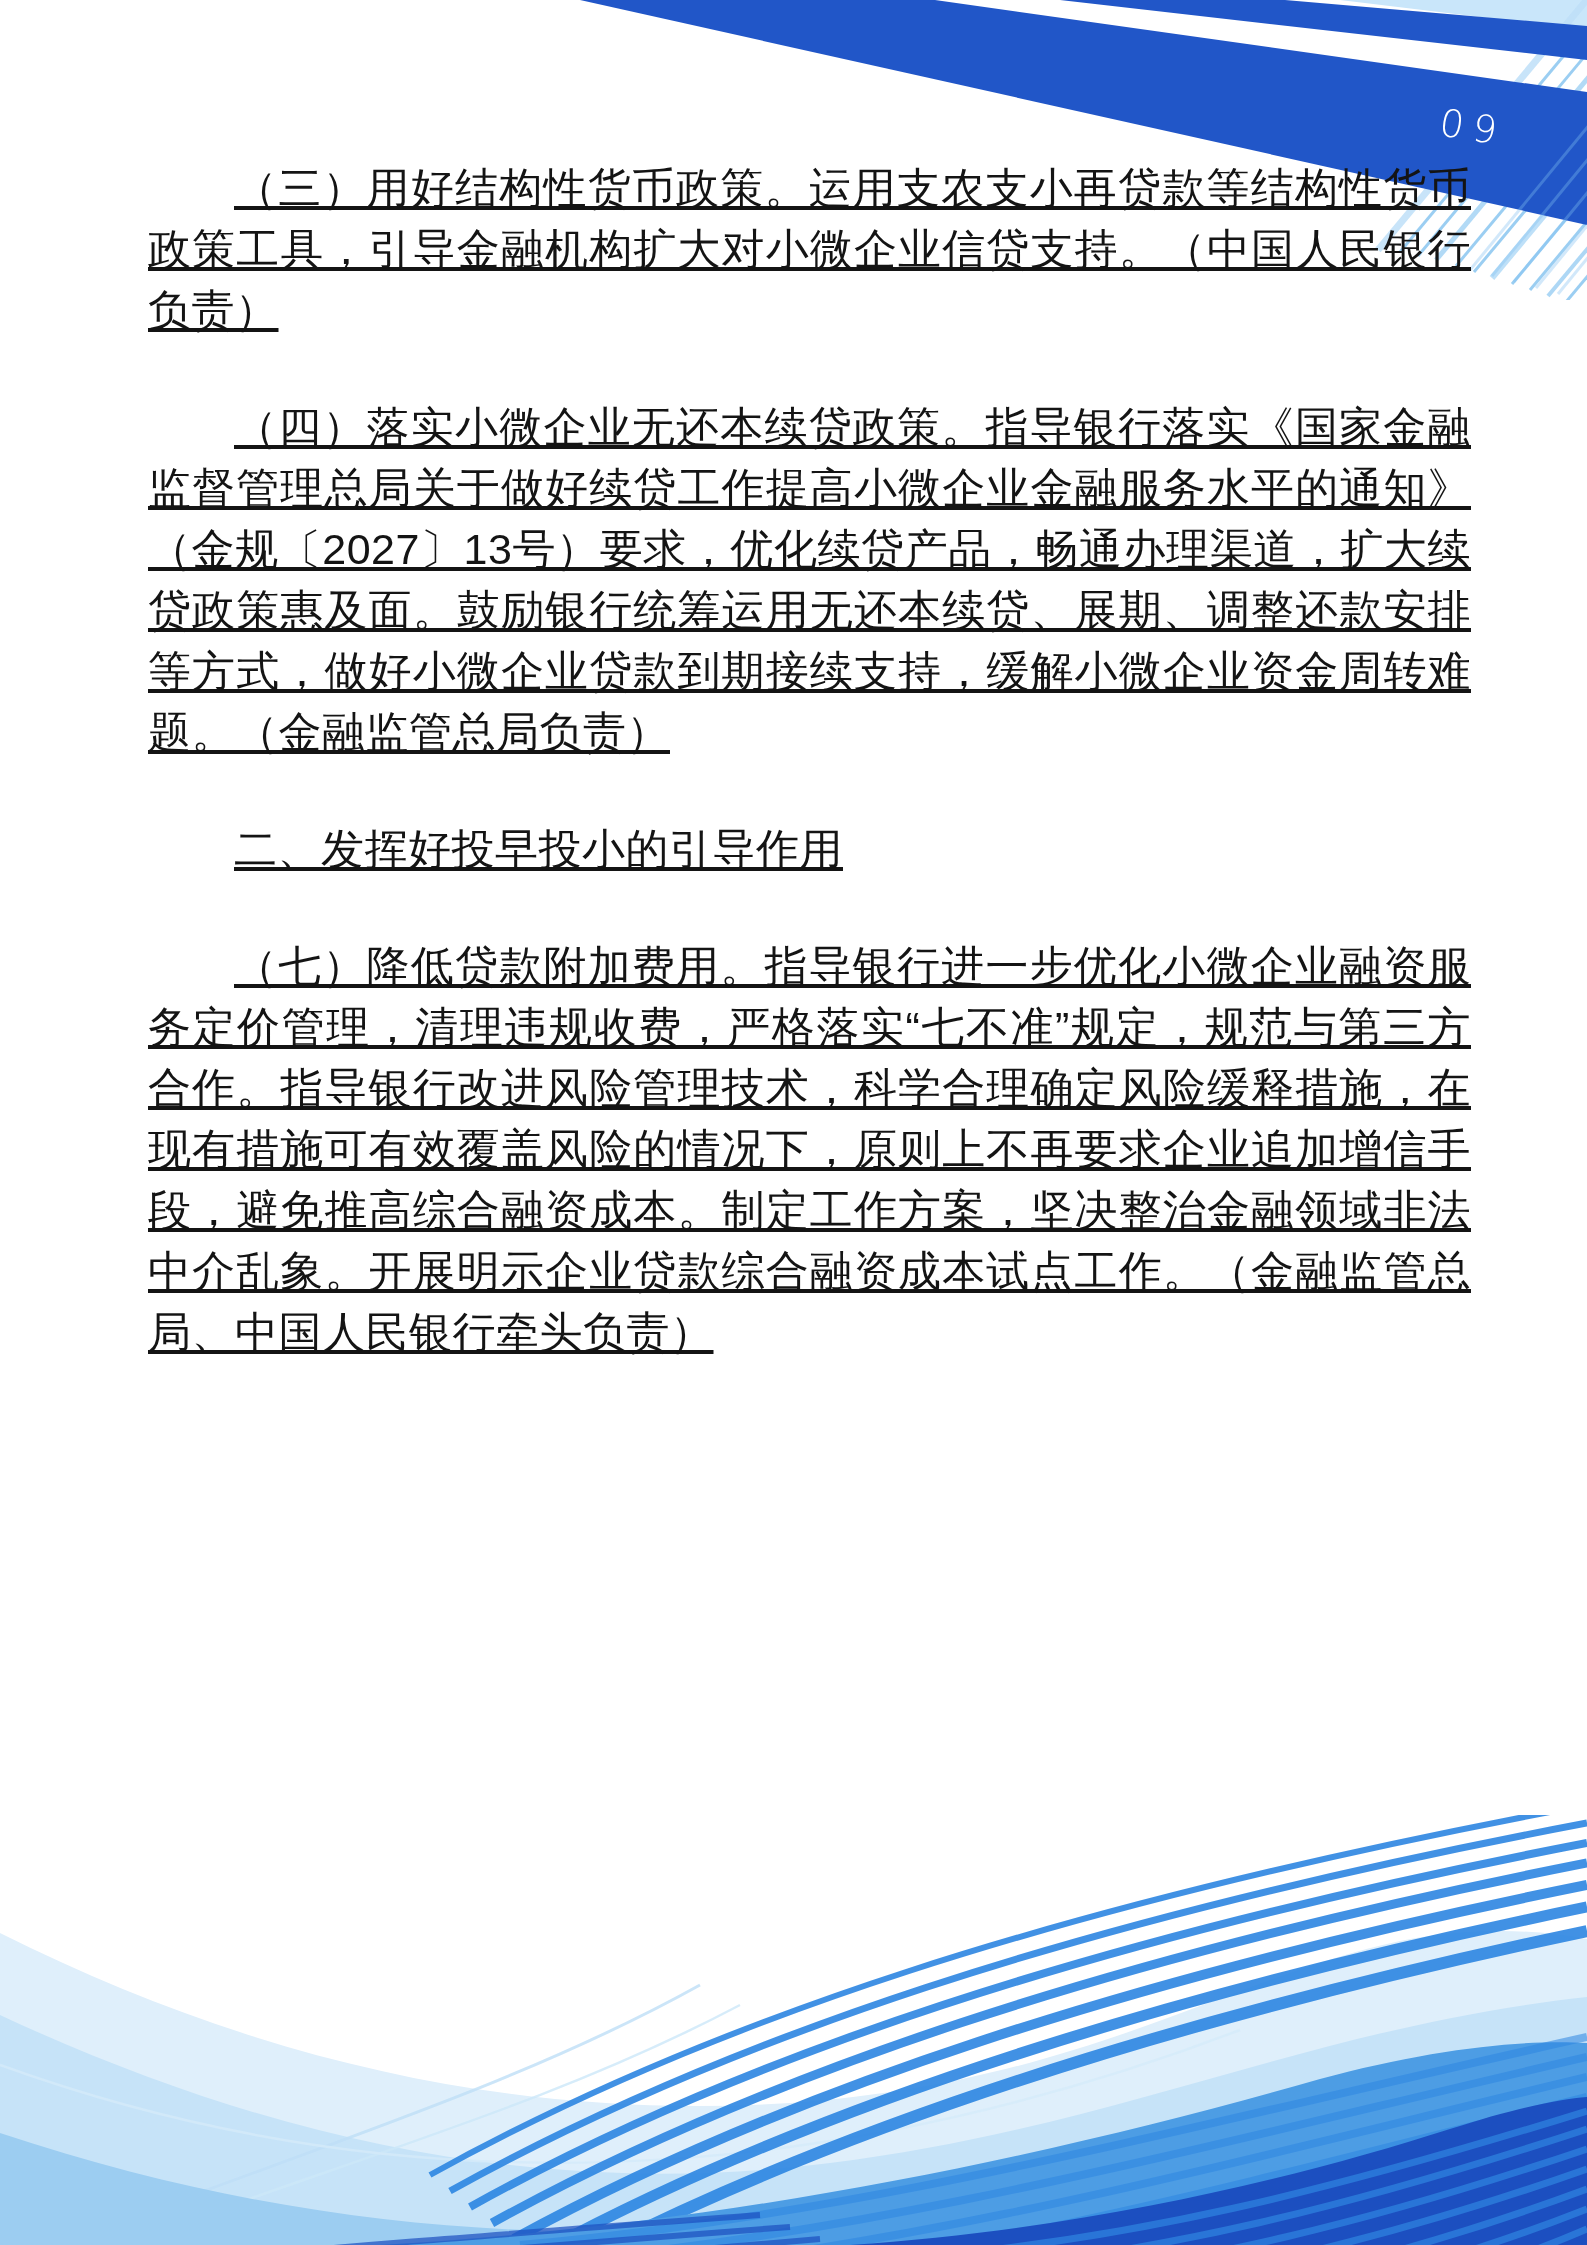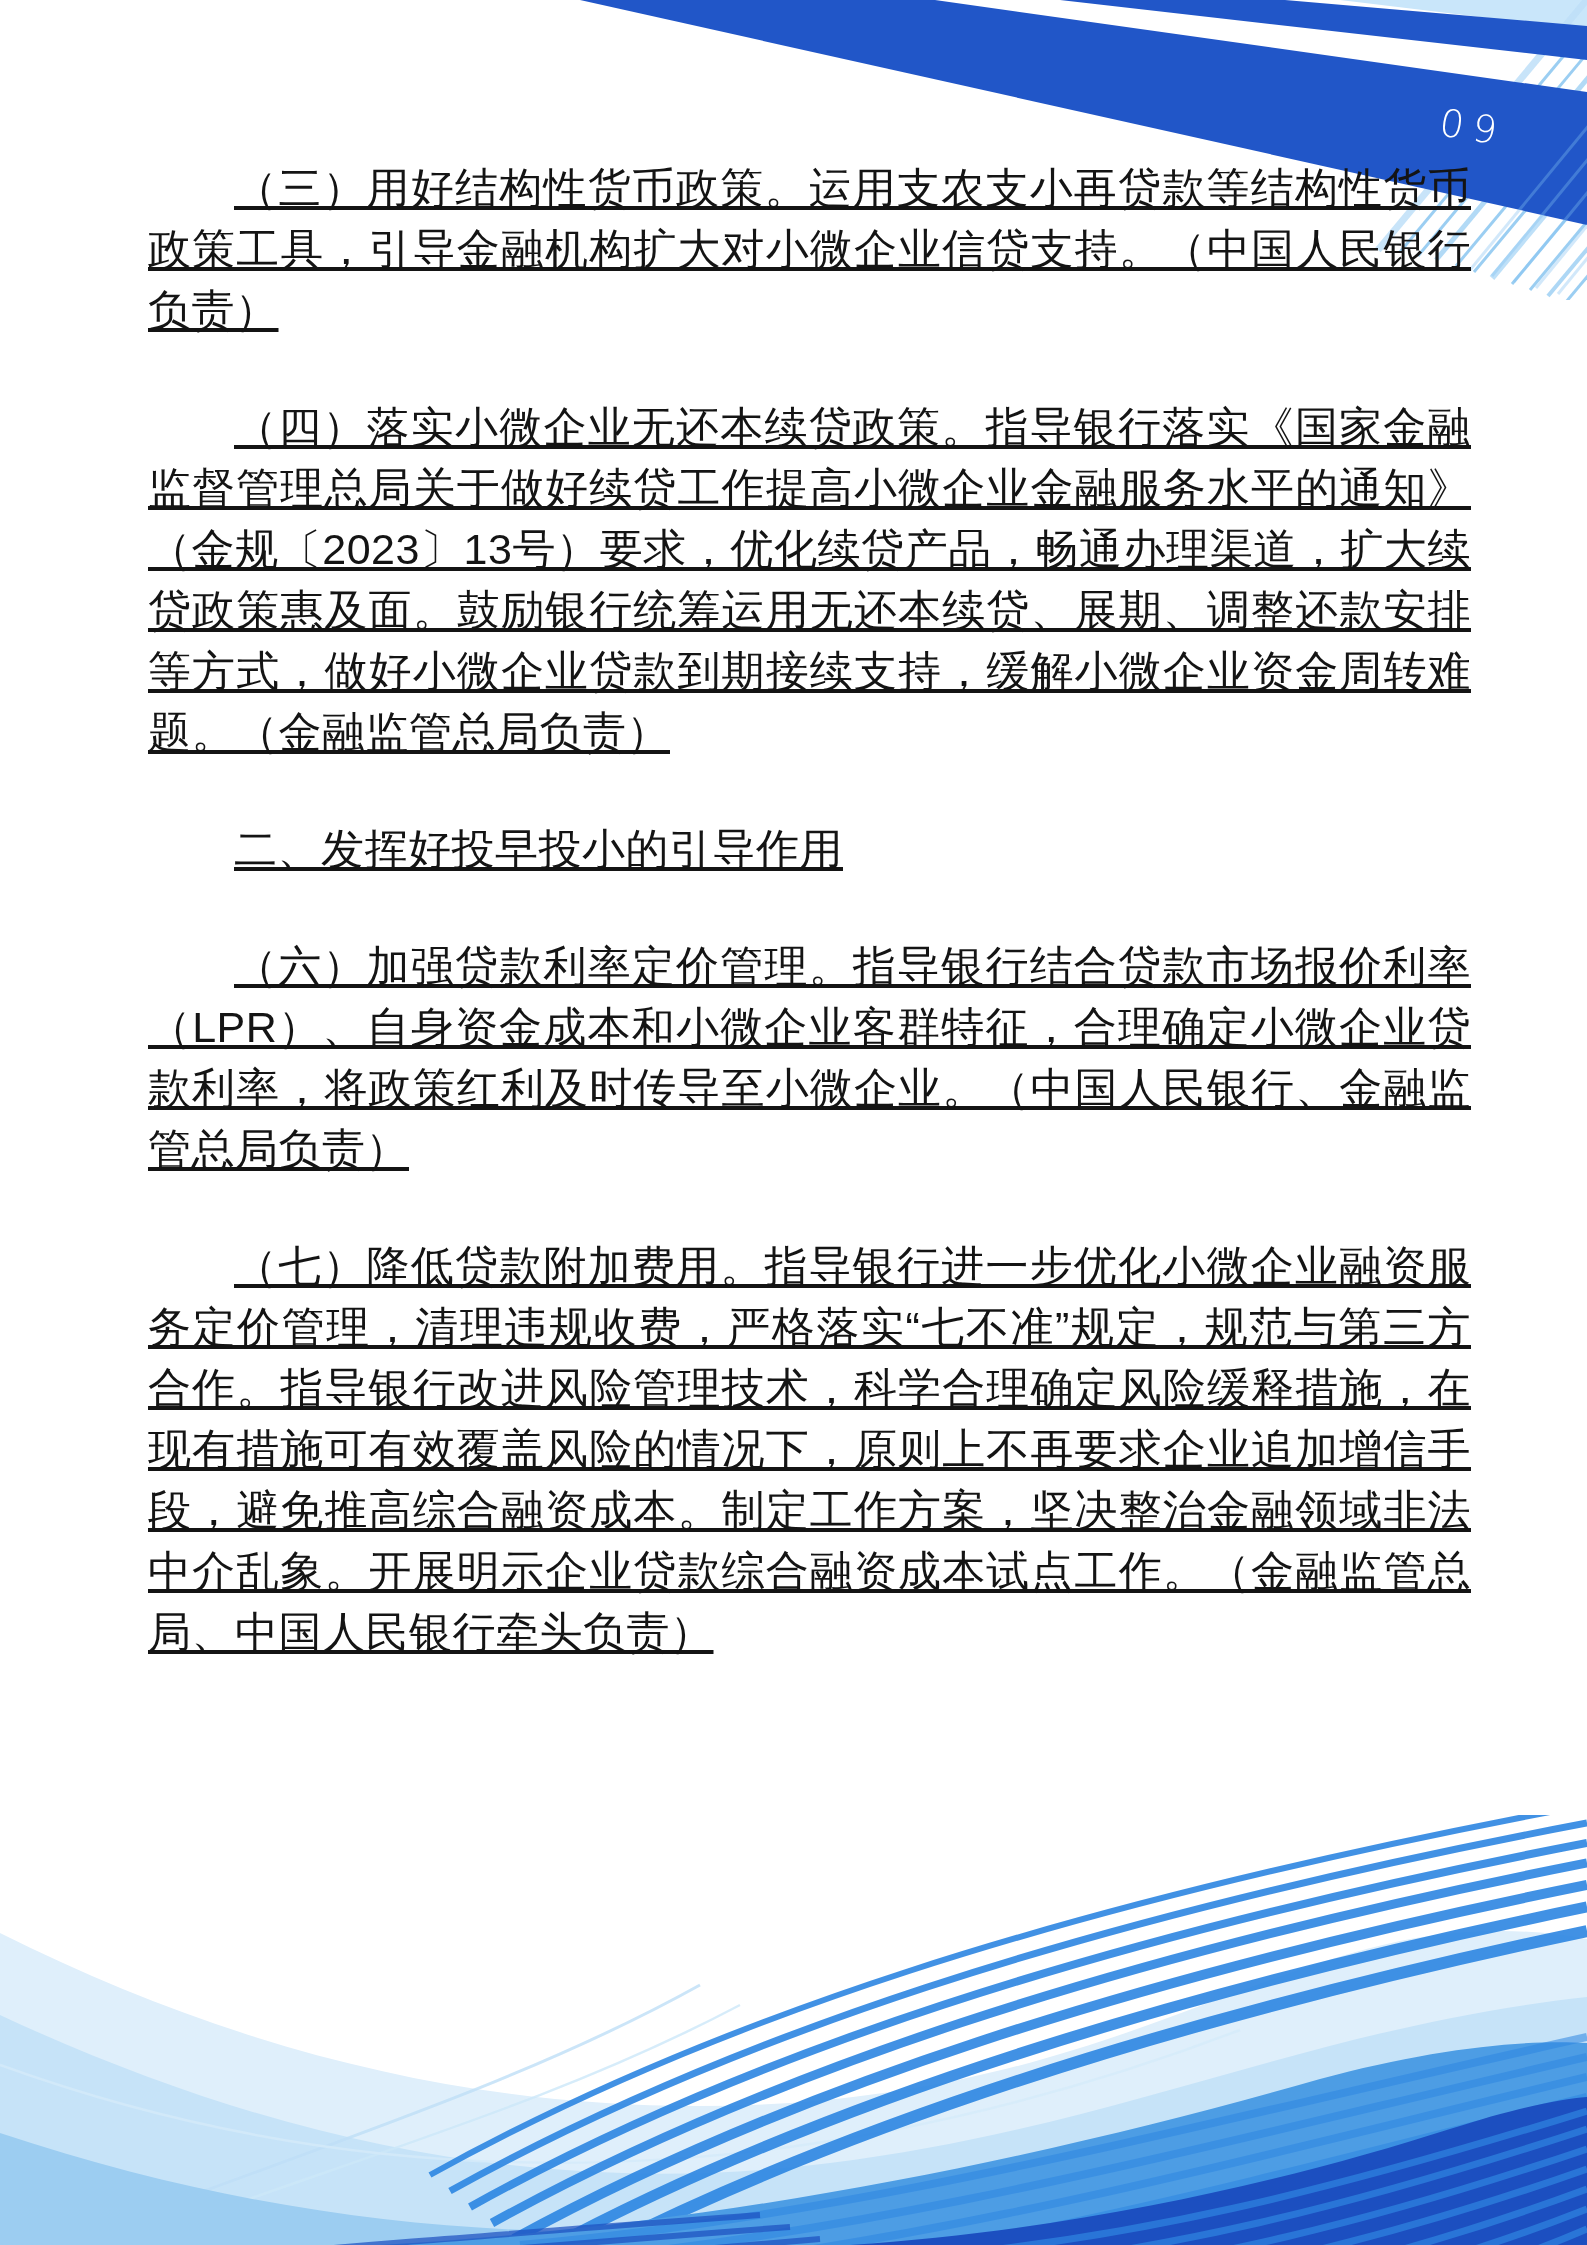--- a/index.html
+++ b/index.html
@@ -75,23 +75,22 @@
       <line x1="1514" y1="282" x2="1744" y2="2" stroke="#7fc0f2" stroke-width="3"></line>
       <line x1="1536" y1="288" x2="1766" y2="8" stroke="#7fc0f2" stroke-width="3"></line>
       <line x1="1558" y1="294" x2="1788" y2="14" stroke="#7fc0f2" stroke-width="3"></line>
     </g>
 
     <text class="page-number" x="1438" y="135" transform="rotate(9 1438 135)">09</text>
   </svg>
 
   <div class="doc-body">
     <p>（三）用好结构性货币政策。运用支农支小再贷款等结构性货币政策工具，引导金融机构扩大对小微企业信贷支持。（中国人民银行负责）</p>
-    <p>（四）落实小微企业无还本续贷政策。指导银行落实《国家金融监督管理总局关于做好续贷工作提高小微企业金融服务水平的通知》（金规〔2023〕13号）要求，优化续贷产品，畅通办理渠道，扩大续贷政策惠及面。鼓励银行统筹运用无还本续贷、展期、调整还款安排等方式，做好小微企业贷款到期接续支持，缓解小微企业资金周转难题。（金融监管总局负责）</p>
+    <p>（四）落实小微企业无还本续贷政策。指导银行落实《国家金融监督管理总局关于做好续贷工作提高小微企业金融服务水平的通知》（金规〔2027〕13号）要求，优化续贷产品，畅通办理渠道，扩大续贷政策惠及面。鼓励银行统筹运用无还本续贷、展期、调整还款安排等方式，做好小微企业贷款到期接续支持，缓解小微企业资金周转难题。（金融监管总局负责）</p>
     <p class="section-heading">二、发挥好投早投小的引导作用</p>
-    <p>（六）加强贷款利率定价管理。指导银行结合贷款市场报价利率（LPR）、自身资金成本和小微企业客群特征，合理确定小微企业贷款利率，将政策红利及时传导至小微企业。（中国人民银行、金融监管总局负责）</p>
     <p>（七）降低贷款附加费用。指导银行进一步优化小微企业融资服务定价管理，清理违规收费，严格落实“七不准”规定，规范与第三方合作。指导银行改进风险管理技术，科学合理确定风险缓释措施，在现有措施可有效覆盖风险的情况下，原则上不再要求企业追加增信手段，避免推高综合融资成本。制定工作方案，坚决整治金融领域非法中介乱象。开展明示企业贷款综合融资成本试点工作。（金融监管总局、中国人民银行牵头负责）</p>
   </div>
 
   <svg class="deco deco-bottom" viewBox="0 0 1587 430" preserveAspectRatio="none" aria-hidden="true">
 
     <path d="M0,118 C260,248 520,305 790,288 C1080,268 1230,162 1400,126 C1470,112 1535,114 1587,124 L1587,430 L0,430 Z" fill="#dfeffb"></path>
 
     <path d="M0,200 C290,335 560,382 830,348 C1120,312 1310,212 1587,182 L1587,430 L0,430 Z" fill="#c6e3f8"></path>
 
     <g fill="none" opacity="0.8">

